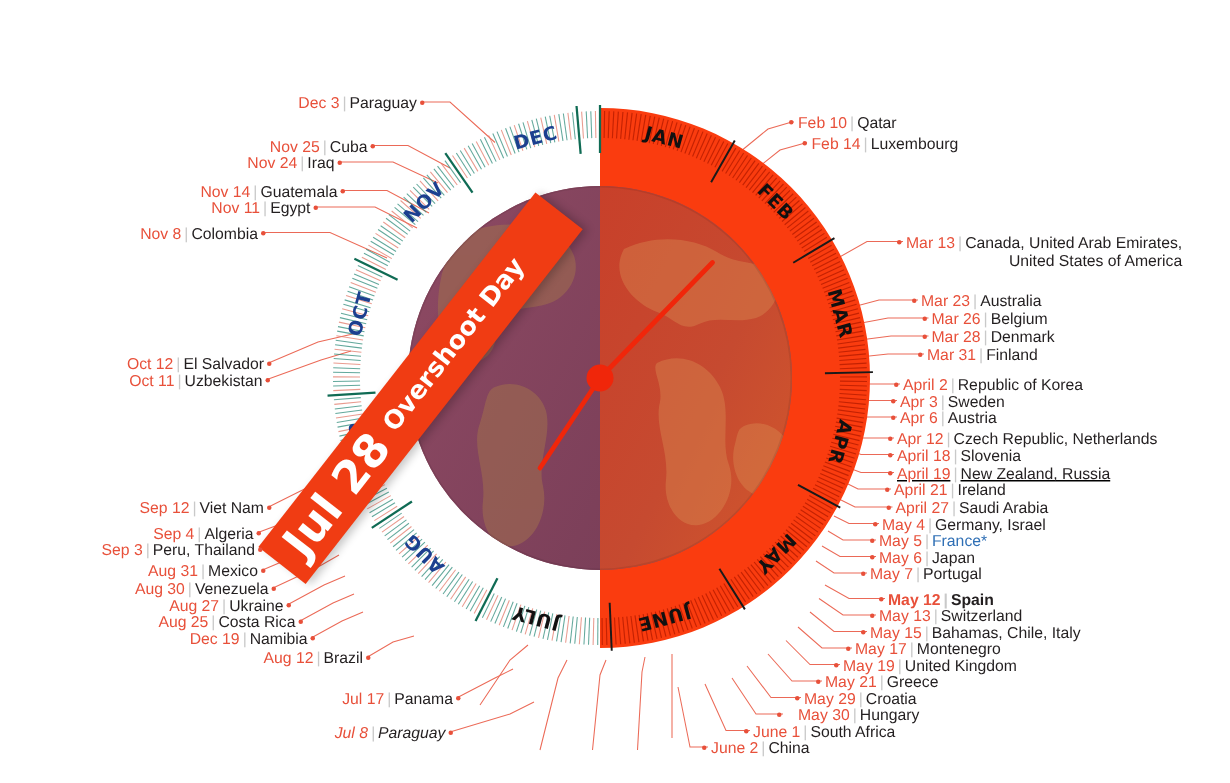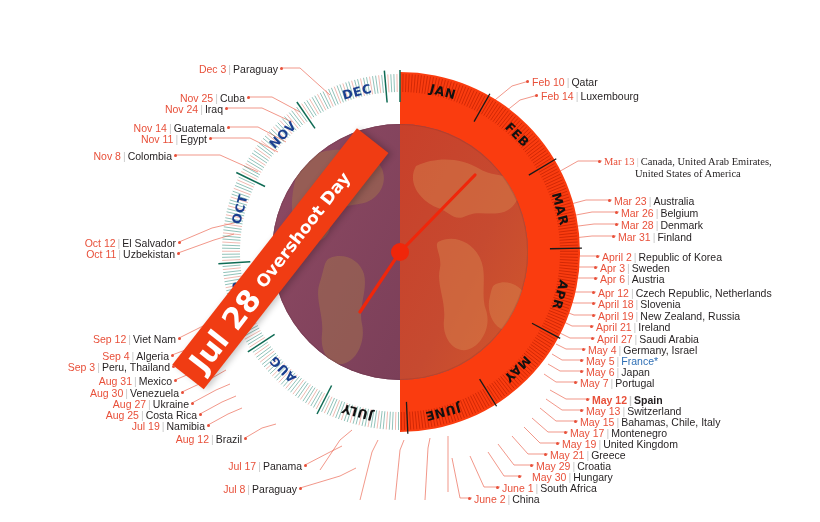--- a/index.html
+++ b/index.html
@@ -87,21 +87,21 @@
     font-size: 10.5px;
     line-height: 12px;
     font-family: "Liberation Sans", sans-serif;
   }
   .lbl.r  { text-align: right; }
   .lbl.l  { text-align: left; }
   .lbl .d { color: #e8503a; }
   .lbl .s { color: #c9c9c9; padding: 0 2px; }
   .lbl .c { color: #231f20; }
   .lbl .c.fr { color: #2f6fb5; }
-  .lbl .c2 { color: #231f20; display: block; text-align: center; }
+  .lbl .c2 { color: #231f20; display: block; text-align: right; }
 
   .dot {
     position: absolute;
     width: 3px; height: 3px;
     border-radius: 50%;
     background: #e8503a;
   }
   #leaders { position: absolute; left: 0; top: 0; width: 820px; height: 522px; pointer-events: none; }
 </style>
 </head>
@@ -643,55 +643,55 @@
       <div class="lbl r" style="right: 650px; top: 361px;"><span class="d">Sep 3</span><span class="s">|</span><span class="c">Peru, Thailand</span></div>
       <div class="dot" style="left: 172px; top: 365px;"></div>
       <div class="lbl r" style="right: 648px; top: 375px;"><span class="d">Aug 31</span><span class="s">|</span><span class="c">Mexico</span></div>
       <div class="dot" style="left: 174px; top: 379px;"></div>
       <div class="lbl r" style="right: 641px; top: 387px;"><span class="d">Aug 30</span><span class="s">|</span><span class="c">Venezuela</span></div>
       <div class="dot" style="left: 181px; top: 391px;"></div>
       <div class="lbl r" style="right: 631px; top: 398px;"><span class="d">Aug 27</span><span class="s">|</span><span class="c">Ukraine</span></div>
       <div class="dot" style="left: 191px; top: 402px;"></div>
       <div class="lbl r" style="right: 623px; top: 409px;"><span class="d">Aug 25</span><span class="s">|</span><span class="c">Costa Rica</span></div>
       <div class="dot" style="left: 199px; top: 413px;"></div>
-      <div class="lbl r" style="right: 615px; top: 420px;"><span class="d">Jul 19</span><span class="s">|</span><span class="c">Namibia</span></div>
+      <div class="lbl r" style="right: 615px; top: 420px;"><span class="d">Dec 19</span><span class="s">|</span><span class="c">Namibia</span></div>
       <div class="dot" style="left: 207px; top: 424px;"></div>
       <div class="lbl r" style="right: 578px; top: 433px;"><span class="d">Aug 12</span><span class="s">|</span><span class="c">Brazil</span></div>
       <div class="dot" style="left: 244px; top: 437px;"></div>
       <div class="lbl r" style="right: 518px; top: 460px;"><span class="d">Jul 17</span><span class="s">|</span><span class="c">Panama</span></div>
       <div class="dot" style="left: 304px; top: 464px;"></div>
-      <div class="lbl r" style="right: 523px; top: 483px;"><span class="d">Jul 8</span><span class="s">|</span><span class="c">Paraguay</span></div>
+      <div class="lbl r" style="right: 523px; top: 483px; font-style: italic;"><span class="d">Jul 8</span><span class="s">|</span><span class="c">Paraguay</span></div>
       <div class="dot" style="left: 299px; top: 487px;"></div>
     </div>
   <div id="right-labels">
       <div class="lbl l" style="left: 532px; top: 76px;"><span class="d">Feb 10</span><span class="s">|</span><span class="c">Qatar</span></div>
       <div class="dot" style="left: 526px; top: 80px;"></div>
       <div class="lbl l" style="left: 541px; top: 90px;"><span class="d">Feb 14</span><span class="s">|</span><span class="c">Luxembourg</span></div>
       <div class="dot" style="left: 535px; top: 94px;"></div>
-      <div class="lbl l" style="left: 604px; top: 156px; font-family: Liberation Serif, serif;"><span class="d">Mar 13</span><span class="s">|</span><span class="c">Canada, United Arab Emirates,</span><span class="c2">United States of America</span></div>
+      <div class="lbl l" style="left: 604px; top: 156px;"><span class="d">Mar 13</span><span class="s">|</span><span class="c">Canada, United Arab Emirates,</span><span class="c2">United States of America</span></div>
       <div class="dot" style="left: 598px; top: 160px;"></div>
       <div class="lbl l" style="left: 614px; top: 195px;"><span class="d">Mar 23</span><span class="s">|</span><span class="c">Australia</span></div>
       <div class="dot" style="left: 608px; top: 199px;"></div>
       <div class="lbl l" style="left: 621px; top: 207px;"><span class="d">Mar 26</span><span class="s">|</span><span class="c">Belgium</span></div>
       <div class="dot" style="left: 615px; top: 211px;"></div>
       <div class="lbl l" style="left: 621px; top: 219px;"><span class="d">Mar 28</span><span class="s">|</span><span class="c">Denmark</span></div>
       <div class="dot" style="left: 615px; top: 223px;"></div>
       <div class="lbl l" style="left: 618px; top: 231px;"><span class="d">Mar 31</span><span class="s">|</span><span class="c">Finland</span></div>
       <div class="dot" style="left: 612px; top: 235px;"></div>
       <div class="lbl l" style="left: 602px; top: 251px;"><span class="d">April 2</span><span class="s">|</span><span class="c">Republic of Korea</span></div>
       <div class="dot" style="left: 596px; top: 255px;"></div>
       <div class="lbl l" style="left: 600px; top: 262px;"><span class="d">Apr 3</span><span class="s">|</span><span class="c">Sweden</span></div>
       <div class="dot" style="left: 594px; top: 266px;"></div>
       <div class="lbl l" style="left: 600px; top: 273px;"><span class="d">Apr 6</span><span class="s">|</span><span class="c">Austria</span></div>
       <div class="dot" style="left: 594px; top: 277px;"></div>
       <div class="lbl l" style="left: 598px; top: 287px;"><span class="d">Apr 12</span><span class="s">|</span><span class="c">Czech Republic, Netherlands</span></div>
       <div class="dot" style="left: 592px; top: 291px;"></div>
       <div class="lbl l" style="left: 598px; top: 298px;"><span class="d">April 18</span><span class="s">|</span><span class="c">Slovenia</span></div>
       <div class="dot" style="left: 592px; top: 302px;"></div>
-      <div class="lbl l" style="left: 598px; top: 310px;"><span class="d">April 19</span><span class="s">|</span><span class="c">New Zealand, Russia</span></div>
+      <div class="lbl l" style="left: 598px; top: 310px; text-decoration: underline;"><span class="d">April 19</span><span class="s">|</span><span class="c">New Zealand, Russia</span></div>
       <div class="dot" style="left: 592px; top: 314px;"></div>
       <div class="lbl l" style="left: 596px; top: 321px;"><span class="d">April 21</span><span class="s">|</span><span class="c">Ireland</span></div>
       <div class="dot" style="left: 590px; top: 325px;"></div>
       <div class="lbl l" style="left: 597px; top: 333px;"><span class="d">April 27</span><span class="s">|</span><span class="c">Saudi Arabia</span></div>
       <div class="dot" style="left: 591px; top: 337px;"></div>
       <div class="lbl l" style="left: 588px; top: 344px;"><span class="d">May 4</span><span class="s">|</span><span class="c">Germany, Israel</span></div>
       <div class="dot" style="left: 582px; top: 348px;"></div>
       <div class="lbl l" style="left: 586px; top: 355px;"><span class="d">May 5</span><span class="s">|</span><span class="c fr">France*</span></div>
       <div class="dot" style="left: 580px; top: 359px;"></div>
       <div class="lbl l" style="left: 586px; top: 366px;"><span class="d">May 6</span><span class="s">|</span><span class="c">Japan</span></div>

